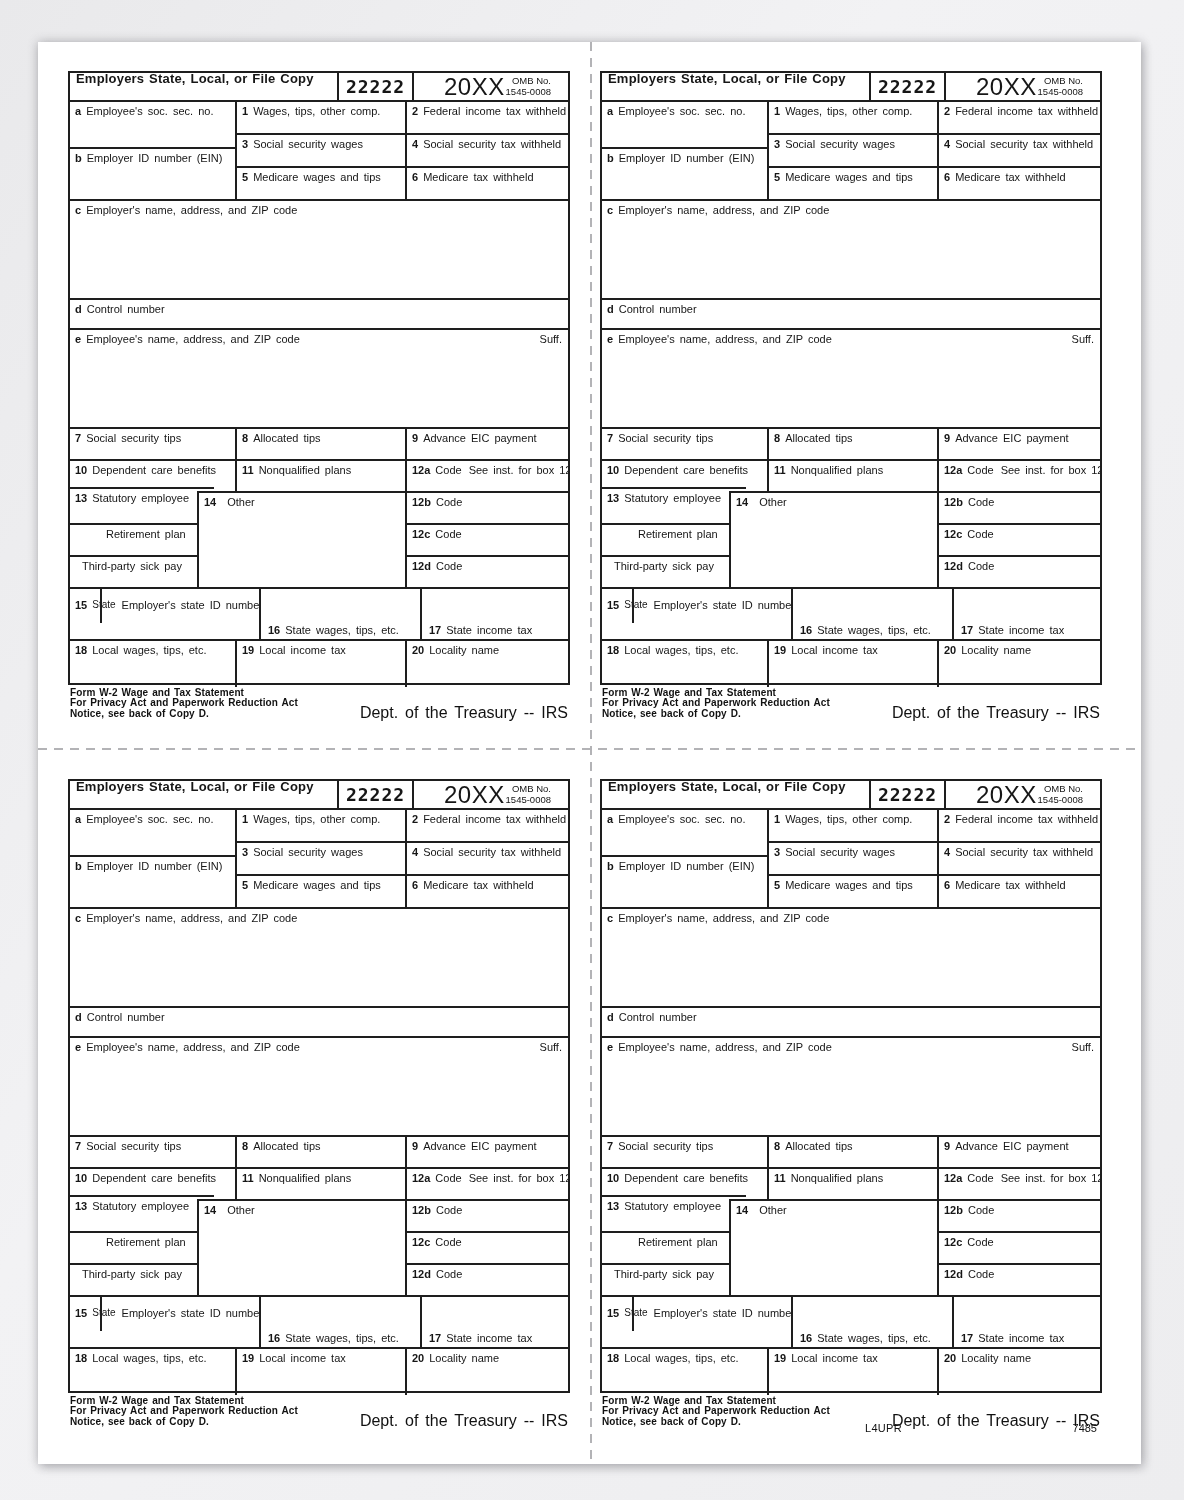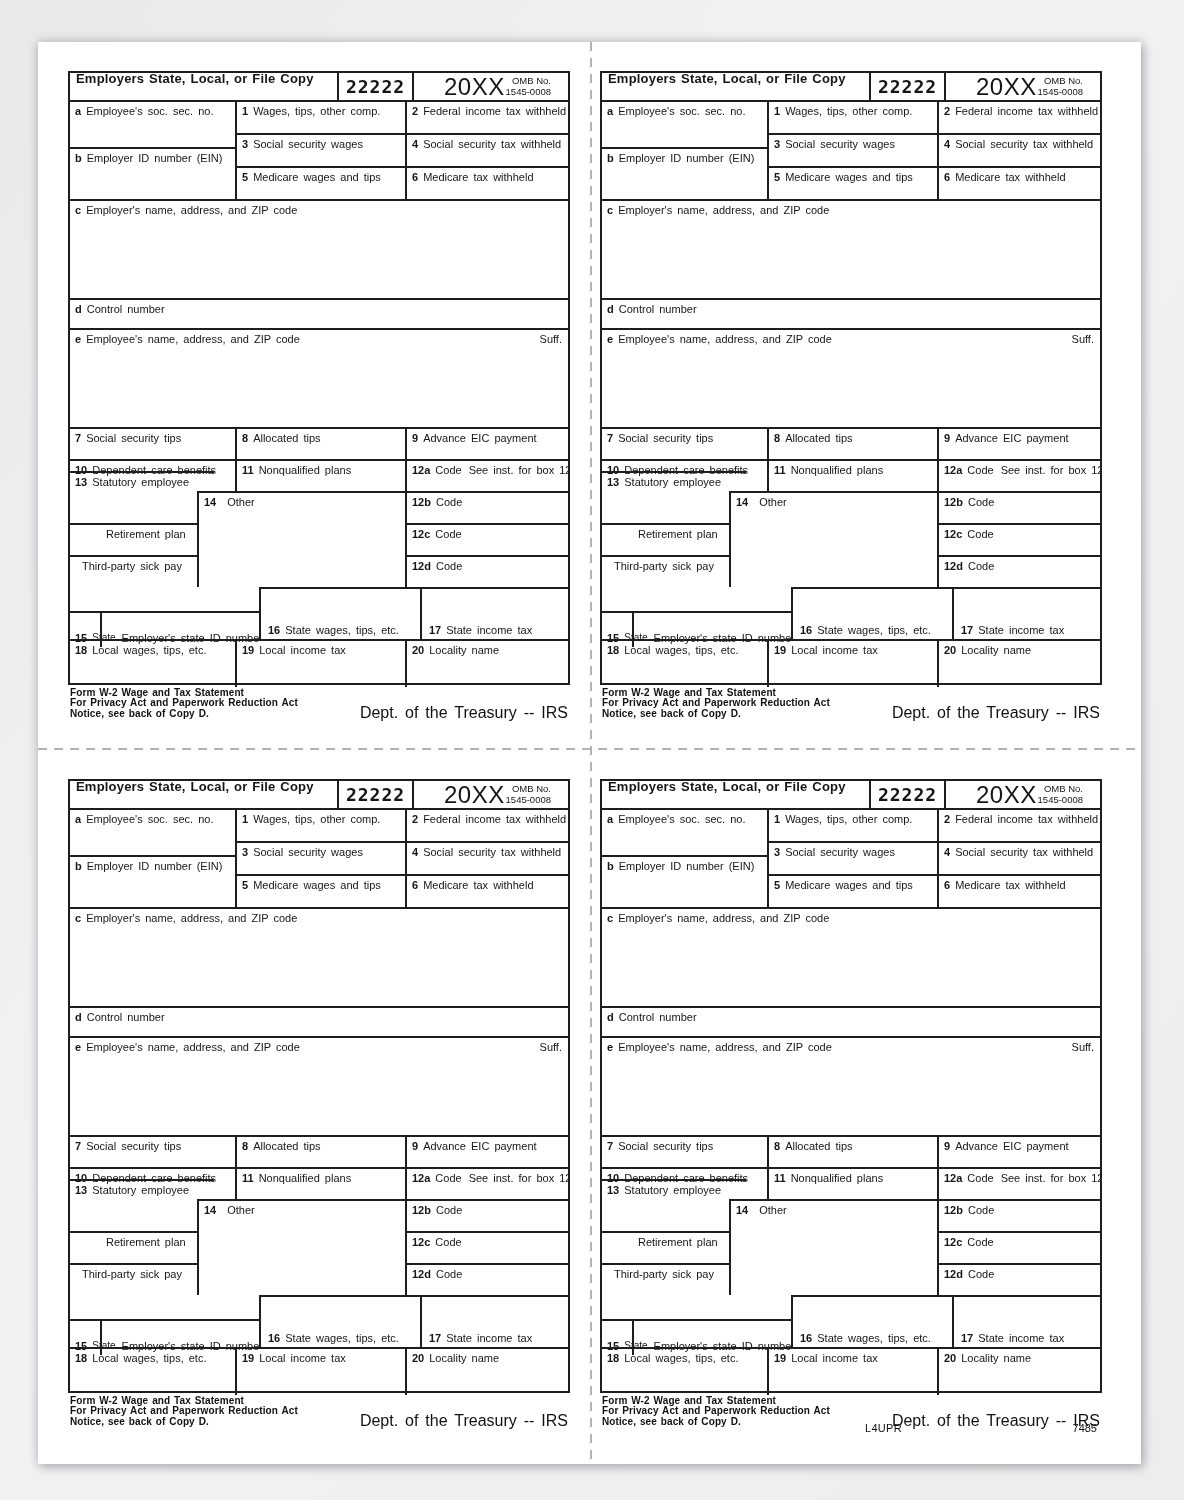--- a/index.html
+++ b/index.html
@@ -59,30 +59,30 @@
   .c-d{left:0;top:225px;right:0;height:30px}
   .c-e{left:0;top:255px;right:0;height:99px}
   .suff{position:absolute;right:6px;top:3px}
 
   .c-7{left:0;top:354px;width:165px;height:32px}
   .c-8{left:165px;top:354px;width:170px;height:32px}
   .c-9{left:335px;top:354px;right:0;height:32px}
   .c-10{left:0;top:386px;width:165px;height:32px}
   .c-11{left:165px;top:386px;width:170px;height:32px}
   .c-12a{left:335px;top:386px;right:0;height:32px}
-  .c-13a{left:0;top:398px;width:144px;height:32px}
+  .c-13a{left:0;top:414px;width:144px;height:32px}
   .c-13b{left:0;top:450px;width:127px;height:32px;padding-left:36px}
   .c-13c{left:0;top:482px;width:127px;height:32px;padding-left:12px}
   .c-14{left:127px;top:418px;width:208px;height:96px}
   .c-12b{left:335px;top:418px;right:0;height:32px}
   .c-12c{left:335px;top:450px;right:0;height:32px}
   .c-12d{left:335px;top:482px;right:0;height:32px}
 
   
-  .c-15{left:0;top:538px;width:189px;height:52px;display:flex;align-items:flex-end;padding:0 0 19px 5px}
+  .c-15{left:0;top:514px;width:189px;height:52px;display:flex;align-items:center;padding:0 0 19px 5px}
   .state-div{position:absolute;left:30px;top:0;height:34px;width:0;border-left:2px solid #1e1e1e}
   .sub{font-size:10px;margin-right:6px}
   .c-16{left:189px;top:514px;width:161px;height:52px;display:flex;align-items:flex-end;padding:16px 0 3px 7px}
   .c-17{left:350px;top:514px;right:0;height:52px;display:flex;align-items:flex-end;padding:0 0 3px 7px}
   .c-18{left:0;top:566px;width:165px;height:48px}
   .c-19{left:165px;top:566px;width:170px;height:48px}
   .c-20{left:335px;top:566px;right:0;height:48px}
 
   
   .f{position:absolute;left:2px;top:617px;right:2px;height:48px;font-size:10px;color:#111}

